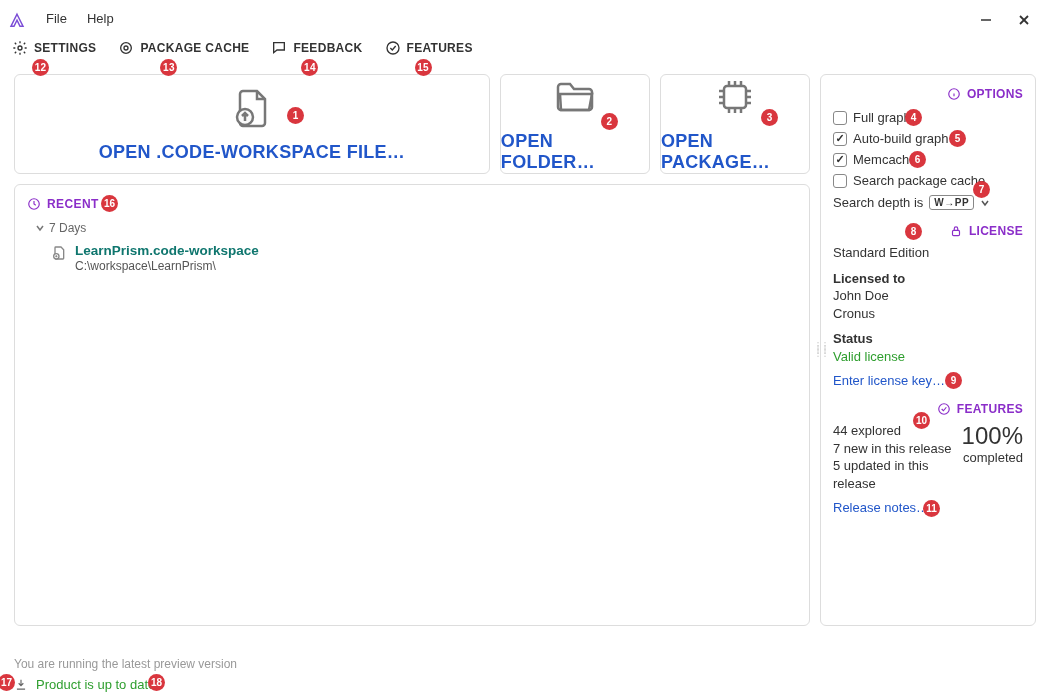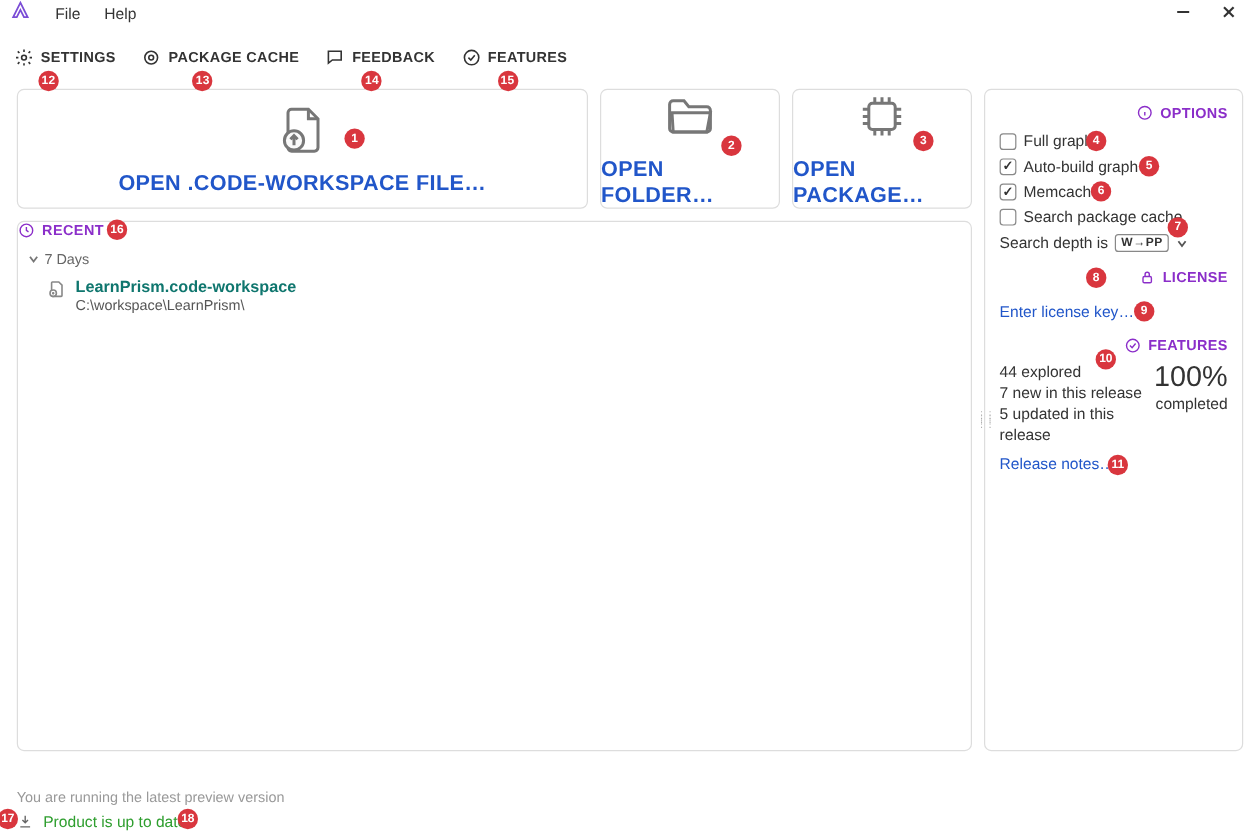--- a/index.html
+++ b/index.html
@@ -9,21 +9,21 @@
       color: #333;
       background: #fff;
       width: 1050px;
       height: 700px;
       overflow: hidden;
       position: relative;
     }
     .titlebar {
       height: 30px;
       display: flex;
-      align-items: flex-start;
+      align-items: flex-end;
       padding: 0 8px;
     }
     .logo {
       width: 18px;
       height: 18px;
       margin-right: 10px;
       display: flex;
       align-items: center;
       justify-content: center;
     }
@@ -111,20 +111,21 @@
     }
     .card-label {
       font-size: 18px;
       font-weight: 600;
       color: #2156c9;
       letter-spacing: 0.3px;
     }
     .recent-panel {
       border: 1px solid #ddd;
       border-radius: 6px;
+      padding: 12px;
       flex: 1;
       background: #fff;
     }
     .recent-header {
       display: flex;
       align-items: center;
       gap: 6px;
       margin-bottom: 10px;
       position: relative;
     }
@@ -454,20 +455,30 @@
     <div class="sec-header">
       <span>
         <svg width="14" height="14" viewBox="0 0 24 24" fill="none" stroke="#8b2ec9" stroke-width="2">
             <rect x="6" y="11" width="12" height="9" rx="2"></rect>
             <path d="M9 11V8a3 3 0 1 1 6 0v3"></path>
           </svg>
       </span>
       <span class="sec-title">LICENSE</span>
       <span class="badge" style="top:-1px;left:72px">8</span>
     </div>
+    <div class="lic-block">
+      <div>Standard Edition</div>
+      <div style="height:8px"></div>
+      <div class="lic-bold">Licensed to</div>
+      <div>John Doe</div>
+      <div>Cronus</div>
+      <div style="height:8px"></div>
+      <div class="lic-bold">Status</div>
+      <div class="lic-valid">Valid license</div>
+    </div>
     <span class="lic-link">
       <span>Enter license key…</span>
       <span class="badge" style="top:-1px;left:112px">9</span>
     </span>
 
     <div class="sep"></div>
 
     <div class="sec-header">
       <span>
         <svg width="14" height="14" viewBox="0 0 24 24" fill="none" stroke="#8b2ec9" stroke-width="2">

